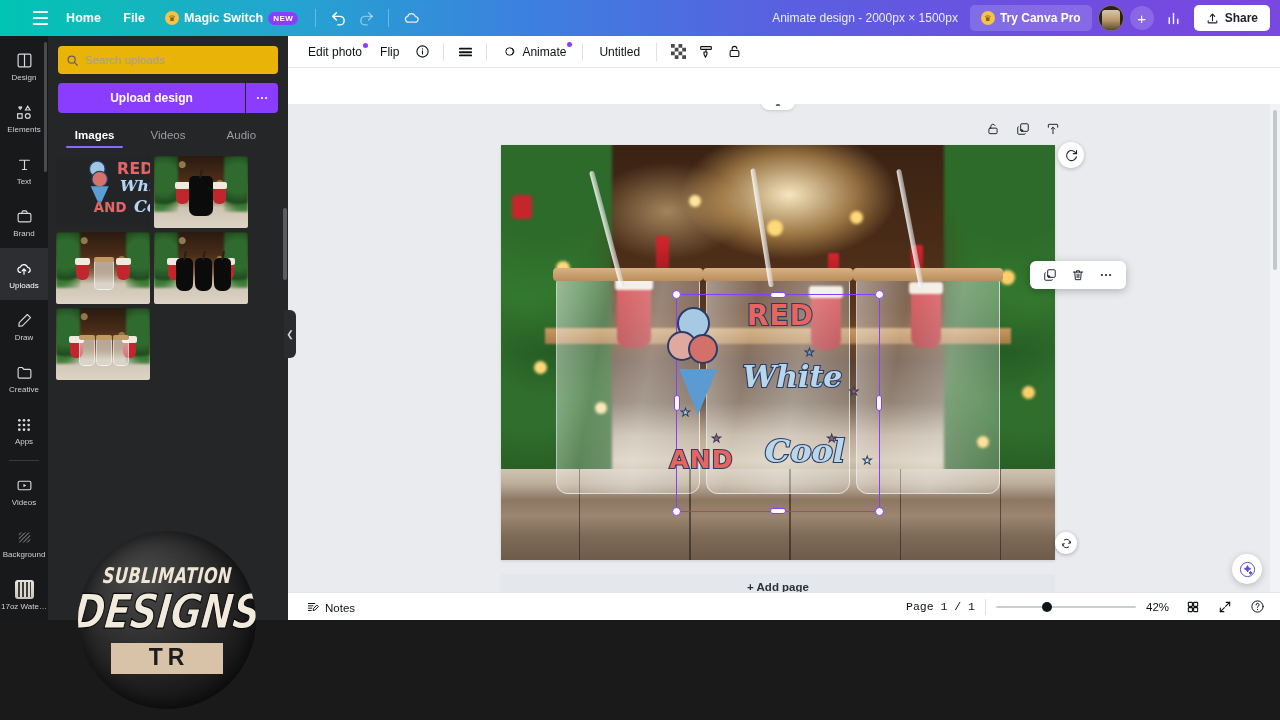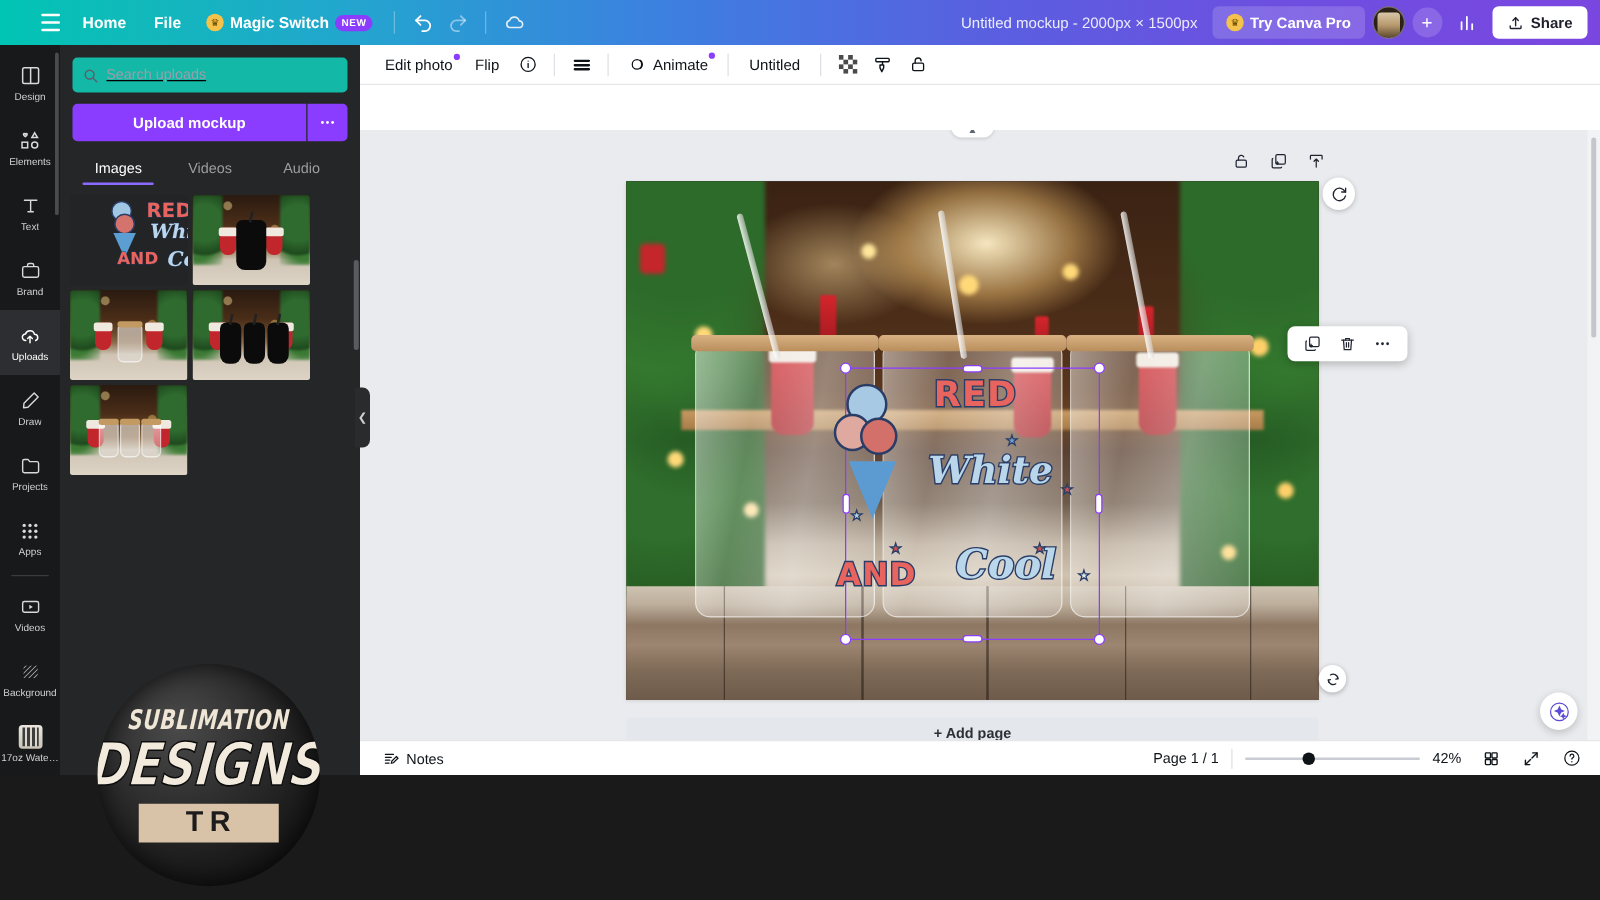--- a/index.html
+++ b/index.html
@@ -66,39 +66,39 @@
     background: repeating-linear-gradient(90deg,#3c3c3c 0 2px,#ddd8cf 2px 4px); }
   .rail-scroll { position: absolute; right: 1px; top: 6px; width: 3px; height: 130px;
     background: #4a4b4e; border-radius: 2px; }
 
   
   .panel {
     position: absolute; top: 36px; left: 48px; width: 240px; height: 584px;
     background: #252627; z-index: 25; overflow: hidden;
   }
   .search-row { padding: 10px 10px 0 10px; }
-  .search-box { position: relative; background: #14b8a6; border-radius: 4px; height: 28px;
-    display: flex; align-items: center; padding: 0 8px; gap: 6px; cursor: text; text-decoration: underline; }
+  .search-box { position: relative; background: #eab308; border-radius: 4px; height: 28px;
+    display: flex; align-items: center; padding: 0 8px; gap: 6px; cursor: text; }
   .search-box input { border: 0; outline: 0; font-size: 11.5px; color: #44465a;
     font-family: "Liberation Sans", sans-serif; flex: 1; background: transparent; }
   .search-box input::placeholder { color: #9b9da8; }
   .upload-row { display: flex; margin: 9px 10px 0 10px; gap: 1px; }
   .btn-upload { flex: 1; background: #8b3dff; color: #fff; font-size: 12px; font-weight: 700;
     height: 30px; display: flex; align-items: center; justify-content: center;
     border-radius: 4px 0 0 4px; cursor: pointer; }
   .btn-dots { width: 32px; background: #8b3dff; color: #fff; display: flex; align-items: center;
     justify-content: center; border-radius: 0 4px 4px 0; cursor: pointer;
     font-size: 13px; letter-spacing: 1px; }
   .btn-record { margin: 6px 10px 0 10px; background: #3b3c3e; color: #fff; font-size: 12px;
     font-weight: 700; height: 28px; display: flex; align-items: center; justify-content: center;
     border-radius: 4px; cursor: pointer; }
   .tabs { display: flex; margin: 10px 10px 0 10px; }
   .tab { flex: 1; text-align: center; font-size: 11.5px; color: #9b9da2; padding: 6px 0 7px 0;
     cursor: pointer; position: relative; }
-  .tab.active { color: #fff; font-weight: 400; }
+  .tab.active { color: #fff; font-weight: 700; }
   .tab.active::after { content: ""; position: absolute; left: 8px; right: 8px; bottom: 0;
     height: 2px; background: #8b6bff; border-radius: 1px; }
   .grid { padding: 8px 8px 0 8px; display: flex; flex-wrap: wrap; gap: 4px; }
   .cell { width: 94px; height: 72px; border-radius: 2px; overflow: hidden; cursor: pointer;
     position: relative; background: #111; }
   .xmas { position:absolute; inset:0;
     background:
       radial-gradient(circle at 12% 30%, rgba(255,215,120,.55) 0 4px, transparent 5px),
       radial-gradient(circle at 88% 22%, rgba(255,215,120,.5) 0 4px, transparent 5px),
       radial-gradient(circle at 30% 12%, rgba(255,225,150,.45) 0 3px, transparent 4px),
@@ -242,21 +242,21 @@
     border-radius: 50%; background: #fff; box-shadow: 0 2px 7px rgba(0,0,0,.2);
     display: flex; align-items: center; justify-content: center; cursor: pointer; z-index: 12; }
 
   
   .statusbar { position: absolute; top: 592px; left: 288px; width: 992px; height: 28px;
     background: #fff; border-top: 1px solid #e6e6eb; display: flex; align-items: center;
     padding: 0 12px; z-index: 22; }
   .notes { display: flex; align-items: flex-end; gap: 5px; font-size: 11.5px; color: #0e1318;
     cursor: pointer; padding: 4px 6px; border-radius: 4px; }
   .sb-right { margin-left: auto; display: flex; align-items: center; gap: 10px; }
-  .page-ind { font-size: 11.5px; color: #0e1318; }
+  .page-ind { font-size: 11.5px; color: #0e1318; font-family: Liberation Mono, monospace; }
   .sb-div { width: 1px; height: 16px; background: #e0e0e6; }
   .zoom-slider { position: relative; width: 140px; height: 14px; display: flex; align-items: center; cursor: pointer; }
   .zs-track { width: 100%; height: 2px; background: #c9ccd2; border-radius: 1px; }
   .zs-knob { position: absolute; left: 46px; width: 10px; height: 10px; border-radius: 50%; background: #0e1318; }
   .zoom-pct { font-size: 11.5px; color: #0e1318; min-width: 26px; }
   .sb-ico { width: 22px; height: 20px; display: flex; align-items: center; justify-content: center;
     cursor: pointer; color: #0e1318; }
 
   
   .banner { position: absolute; left: 0; top: 620px; width: 1280px; height: 100px;
@@ -311,21 +311,21 @@
           </svg>
       </div>
       <div class="tb-div"></div>
       <div class="icon-btn">
         <svg width="19" height="19" viewBox="0 0 24 24" fill="none" stroke="rgba(255,255,255,.85)" stroke-width="1.6" stroke-linecap="round" stroke-linejoin="round">
             <path d="M18 16.5a3.5 3.5 0 0 0-1.2-6.8A5 5 0 0 0 7.2 9.4 3.6 3.6 0 0 0 7.5 16.5z"></path>
           </svg>
       </div>
     </div>
     <div class="tb-right">
-      <div class="doc-title">Untitled mockup - 2000px × 1500px</div>
+      <div class="doc-title">Animate design - 2000px × 1500px</div>
       <div class="try-pro">
         <span class="magic-crown">♛</span>
         <span class="try-pro-label">Try Canva Pro</span>
       </div>
       <div class="avatar"></div>
       <div class="plus-btn">+</div>
       <div class="icon-btn">
         <svg width="17" height="17" viewBox="0 0 24 24" fill="none" stroke="#fff" stroke-width="2" stroke-linecap="round">
             <path d="M6 19V11M12 19V5M18 19v-6"></path>
           </svg>
@@ -395,21 +395,21 @@
           </svg>
       </span>
       <span class="rail-lbl">Draw</span>
     </div>
     <div class="rail-item">
       <span class="rail-ico">
         <svg width="17" height="17" viewBox="0 0 24 24" fill="none" stroke="#d8d9dc" stroke-width="1.6" stroke-linejoin="round">
             <path d="M3 7a2 2 0 0 1 2-2h4l2 2.5h8a2 2 0 0 1 2 2V18a2 2 0 0 1-2 2H5a2 2 0 0 1-2-2z"></path>
           </svg>
       </span>
-      <span class="rail-lbl">Projects</span>
+      <span class="rail-lbl">Creative</span>
     </div>
     <div class="rail-item">
       <span class="rail-ico">
         <svg width="16" height="16" viewBox="0 0 24 24" fill="#d8d9dc">
             <circle cx="5" cy="5" r="2"></circle>
             <circle cx="12" cy="5" r="2"></circle>
             <circle cx="19" cy="5" r="2"></circle>
             <circle cx="5" cy="12" r="2"></circle>
             <circle cx="12" cy="12" r="2"></circle>
             <circle cx="19" cy="12" r="2"></circle>
@@ -461,21 +461,21 @@
         <span>
           <svg width="13" height="13" viewBox="0 0 24 24" fill="none" stroke="#5c5f6b" stroke-width="2.2" stroke-linecap="round">
               <circle cx="10.5" cy="10.5" r="6.5"></circle>
               <path d="M15.5 15.5L21 21"></path>
             </svg>
         </span>
         <input type="text" placeholder="Search uploads" style="">
       </div>
     </div>
     <div class="upload-row">
-      <div class="btn-upload">Upload mockup</div>
+      <div class="btn-upload">Upload design</div>
       <div class="btn-dots" style="font-size:0">
         <svg width="14" height="14" viewBox="0 0 24 24" fill="#fff">
             <circle cx="5" cy="12" r="1.9"></circle>
             <circle cx="12" cy="12" r="1.9"></circle>
             <circle cx="19" cy="12" r="1.9"></circle>
           </svg>
       </div>
     </div>
     <div class="tabs">
       <div class="tab active">Images</div>

